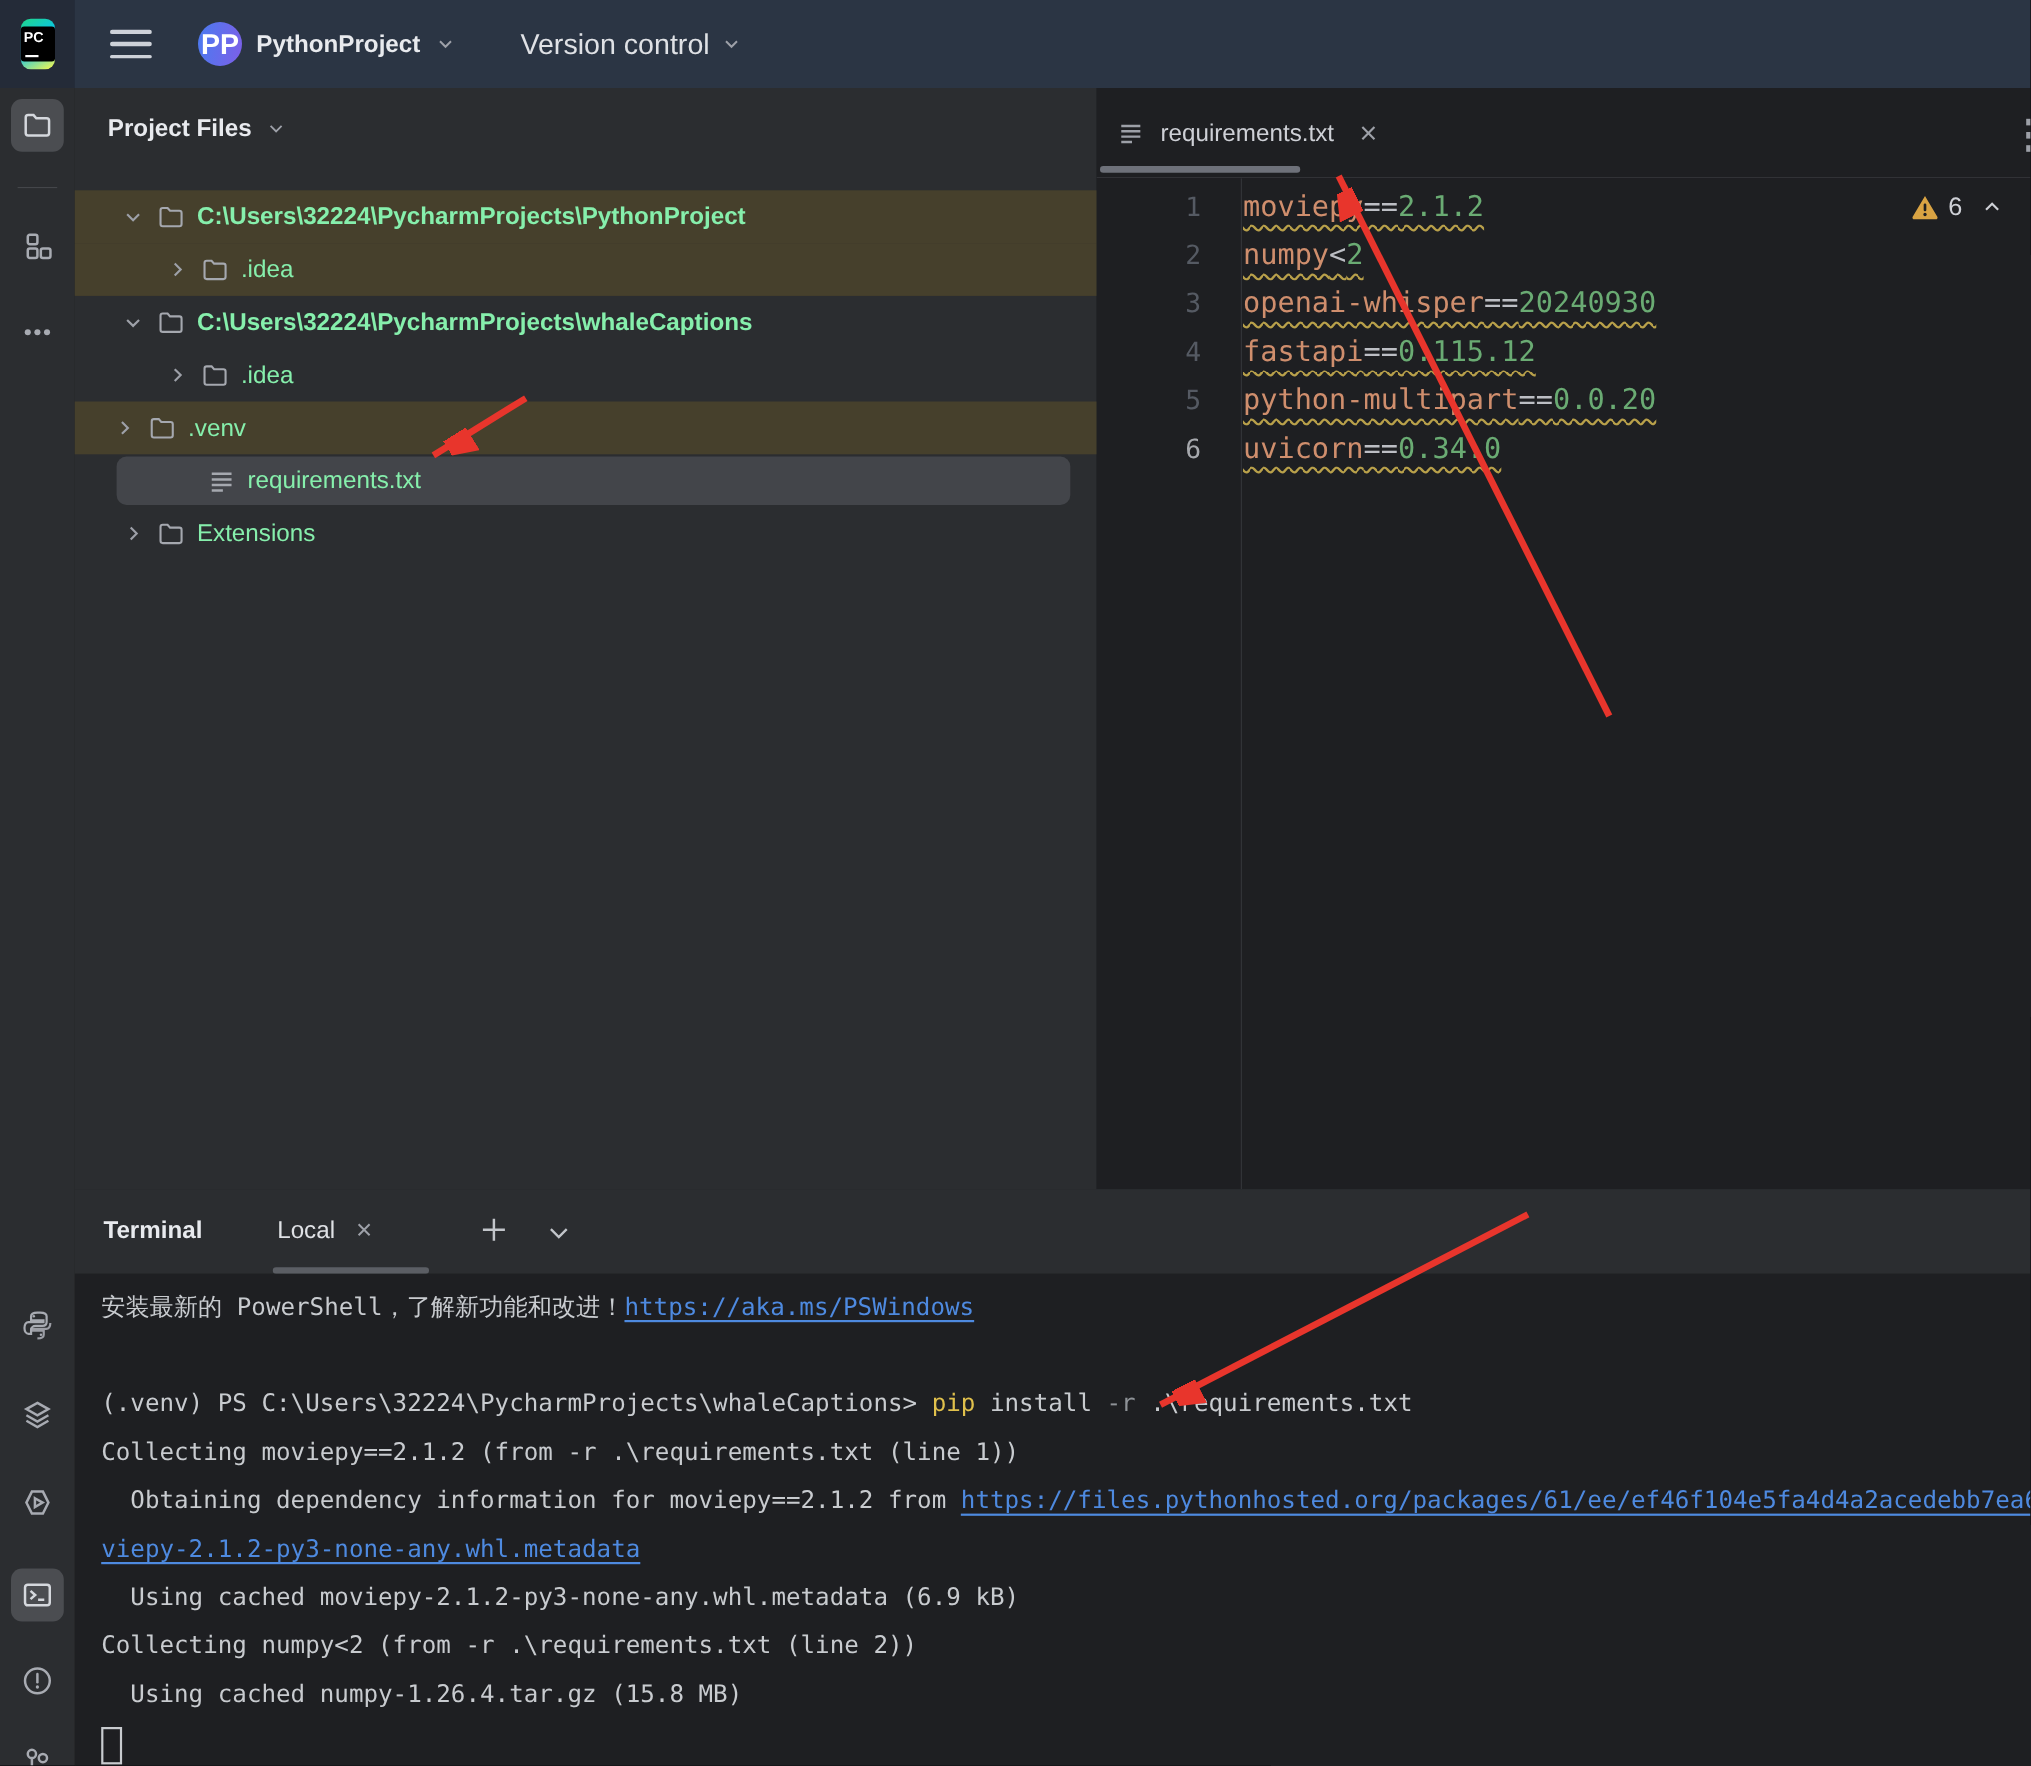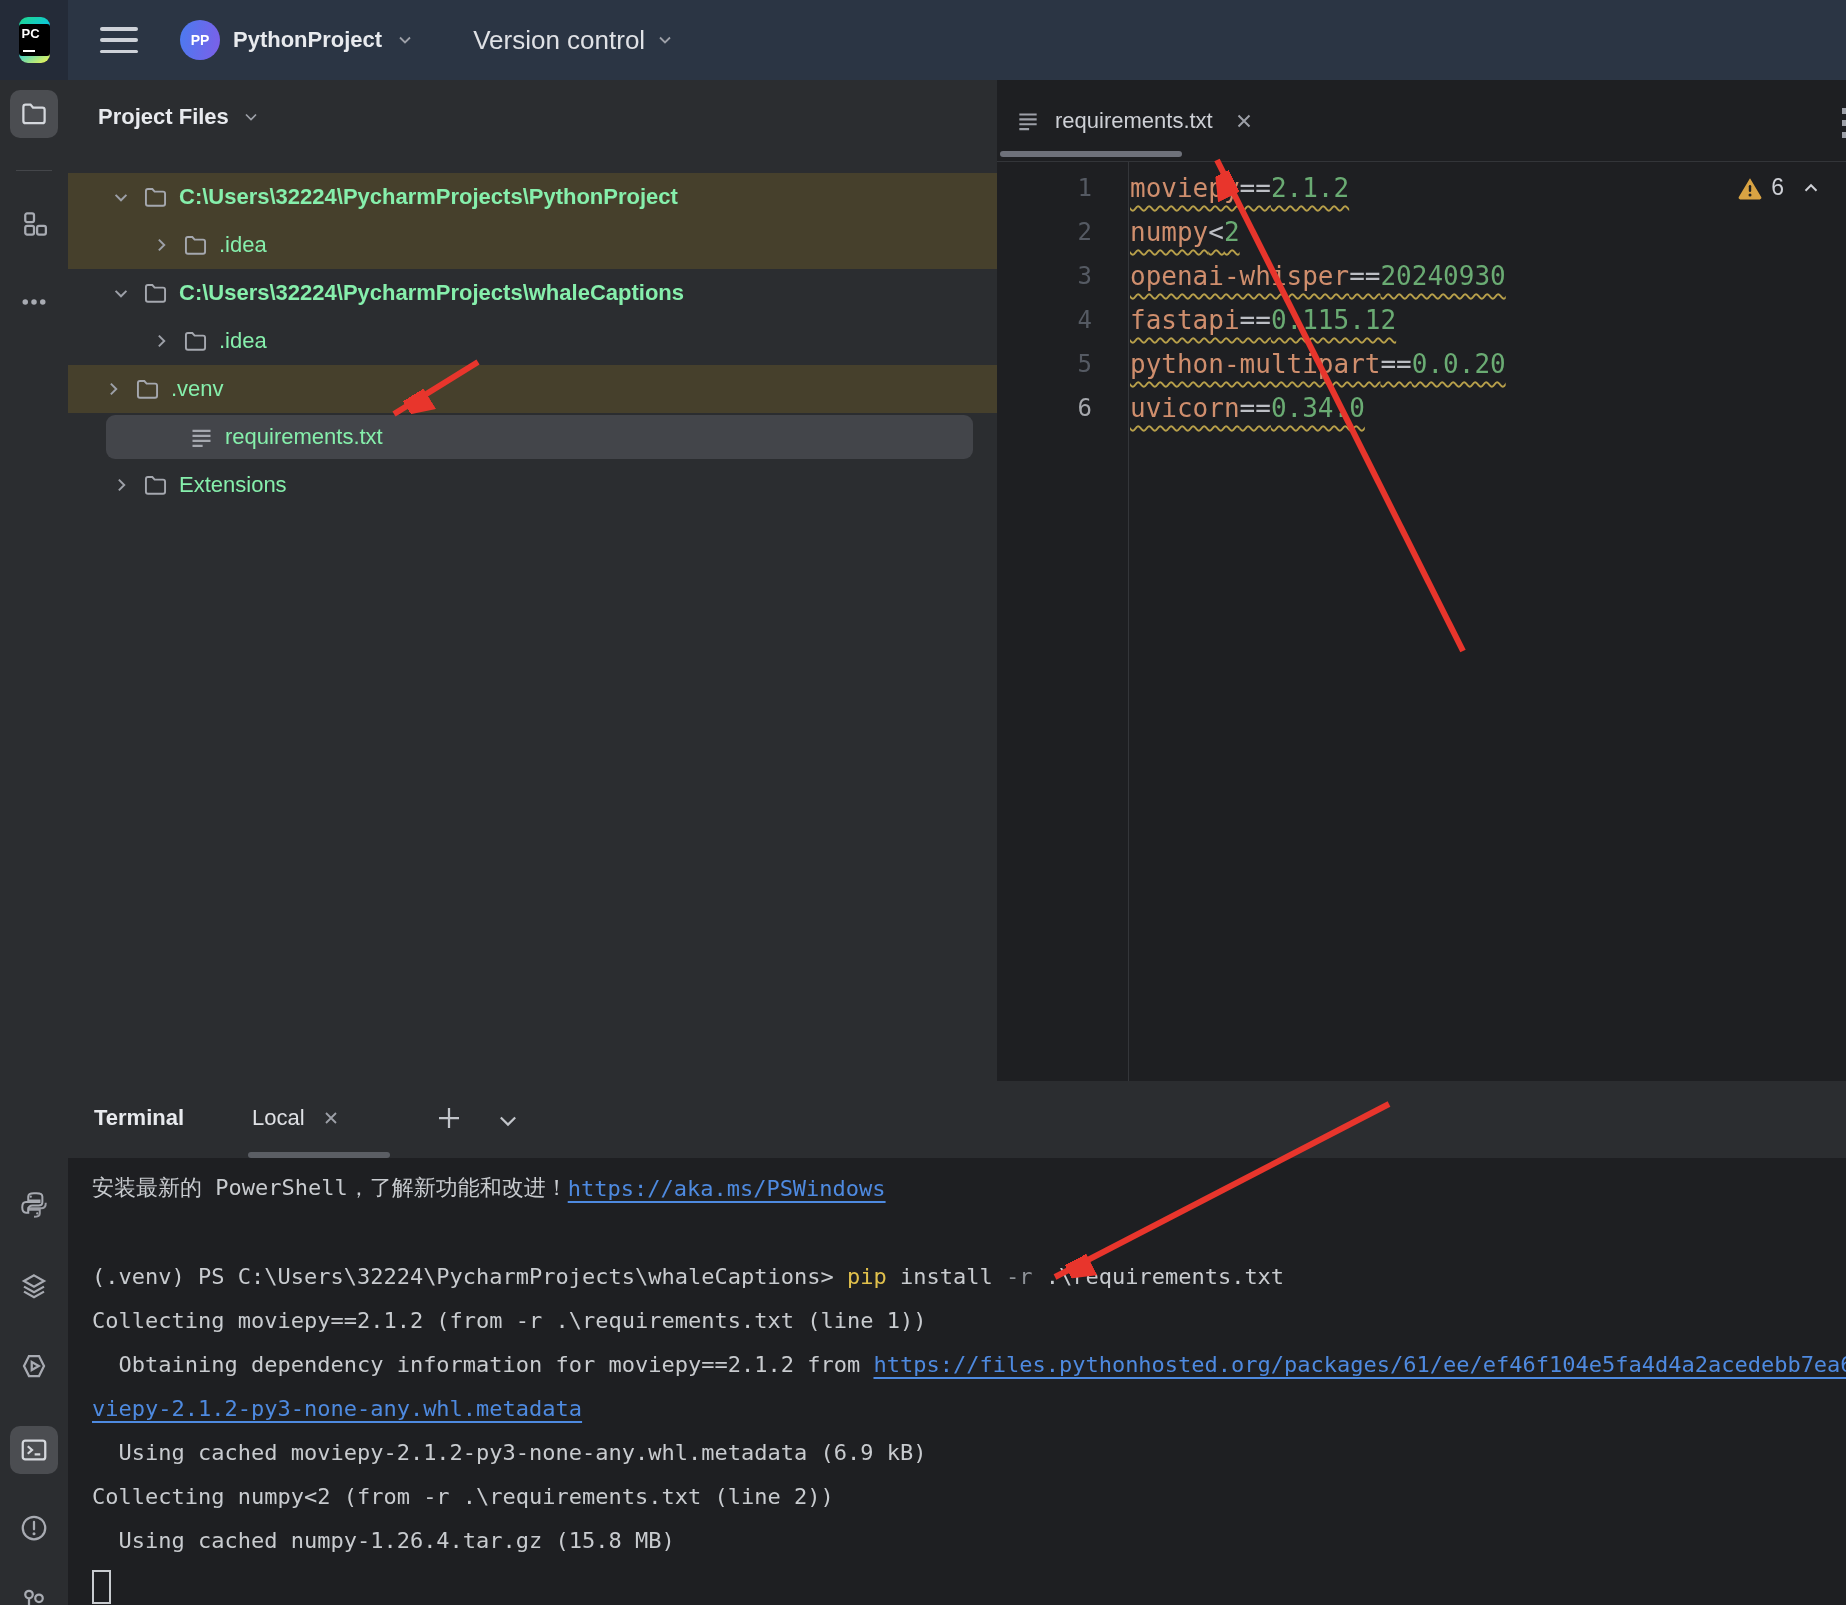--- a/index.html
+++ b/index.html
@@ -13,21 +13,21 @@
   .pc-logo{width:31px;height:46px;border-radius:9px;
            background:linear-gradient(150deg,#21d789 0%,#07c3f2 48%,#fcf84a 100%);
            display:flex;align-items:center;justify-content:center;}
   .pc-logo-inner{width:32px;height:32px;background:#000;border-radius:3px;position:relative;}
   .pc-logo-inner span{position:absolute;left:3px;top:2px;color:#fff;font-size:13px;font-weight:bold;letter-spacing:0;}
   .pc-logo-inner i{position:absolute;left:4px;bottom:4px;width:12px;height:2.5px;background:#fff;}
   .hamburger{margin-left:32px;width:38px;height:26px;display:flex;flex-direction:column;justify-content:space-between;cursor:pointer;flex:none;}
   .hamburger div{height:3.5px;background:#ced2d9;border-radius:2px;}
   .proj-widget{display:flex;align-items:center;margin-left:42px;gap:13px;cursor:pointer;}
   .pp-badge{width:40px;height:40px;border-radius:20px;background:linear-gradient(100deg,#4a7bf0,#7d5fe8);
-            color:#fff;font-weight:bold;font-size:14px;display:flex;align-items:center;justify-content:center;}
+            color:#fff;font-weight:bold;font-size:26px;display:flex;align-items:center;justify-content:center;}
   .proj-name{font-size:22px;font-weight:600;color:#e8eaee;}
   .vcs-widget{display:flex;align-items:center;margin-left:58px;gap:10px;font-size:26px;color:#dfe1e5;cursor:pointer;}
   .chev{width:20px;height:20px;color:#9da0a8;}
 
   
   .toolstrip{position:absolute;left:0;top:80px;width:68px;height:1525px;background:#2b2d30;border-right:1px solid #1e1f22;}
   .ts-btn{position:absolute;left:10px;width:48px;height:48px;border-radius:10px;display:flex;align-items:center;justify-content:center;color:#a8abb2;cursor:pointer;}
   .ts-btn svg{width:30px;height:30px;}
   .ts-active{background:#4b4d51;color:#d5d8dd;}
   .ts-div{position:absolute;left:16px;width:36px;height:1px;background:#44464a;}

